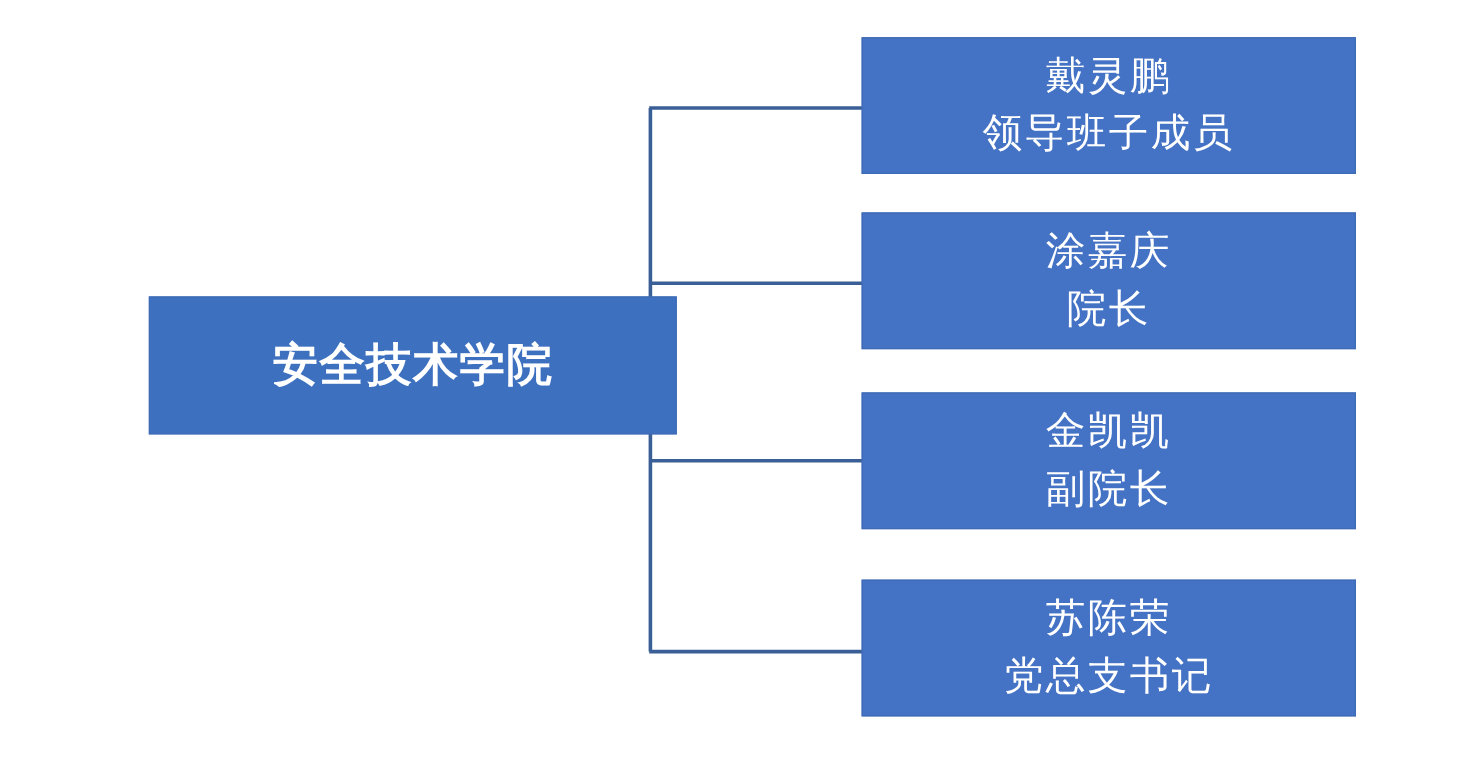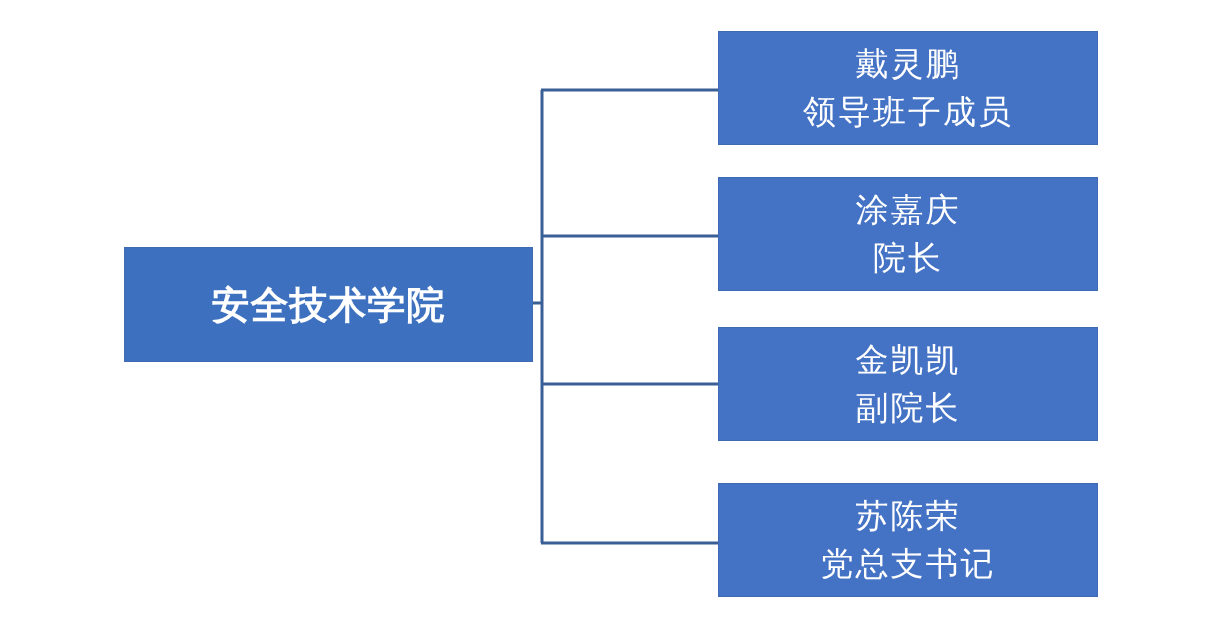--- a/index.html
+++ b/index.html
@@ -31,35 +31,35 @@
     flex-direction: column;
     align-items: center;
     justify-content: center;
     color: #ffffff;
     text-align: center;
     border: 1px solid #3f6ab4;
   }
   .node-root {
     left: 124px;
     top: 247px;
-    width: 409px;
+    width: 440px;
     height: 115px;
     background: #3d71c0;
     font-weight: bold;
     font-size: 38px;
     line-height: 46px;
     letter-spacing: 1px;
   }
   .node-root .line {
     display: block;
     white-space: nowrap;
   }
   .node-child {
     left: 718px;
-    width: 380px;
+    width: 412px;
     height: 114px;
     background: #4472c4;
     font-family: "Liberation Serif", "DejaVu Serif", serif;
     font-size: 33px;
     line-height: 40px;
     font-weight: normal;
   }
   .node-child .name {
     display: block;
     margin-bottom: 8px;

